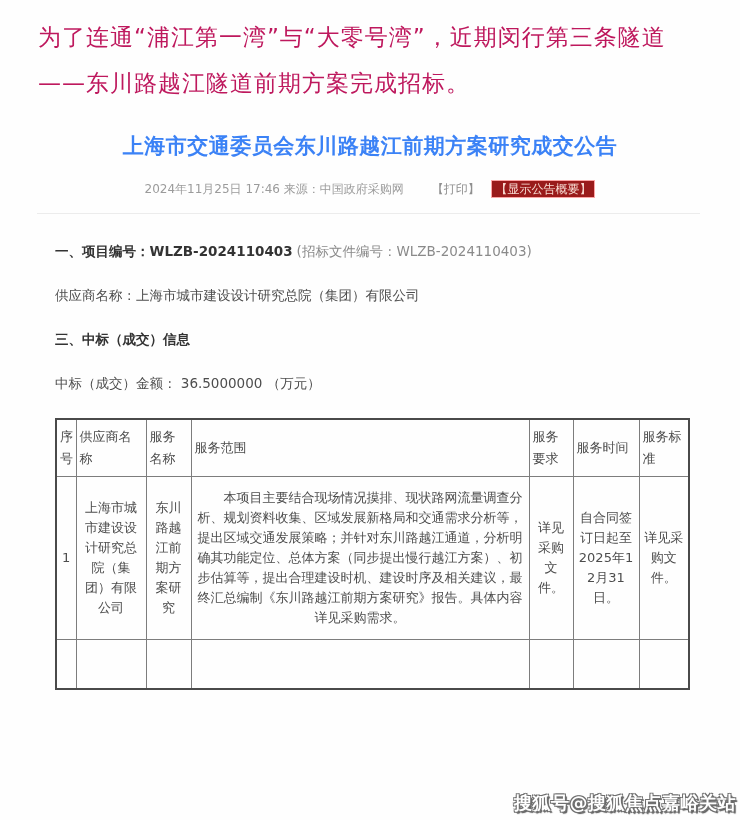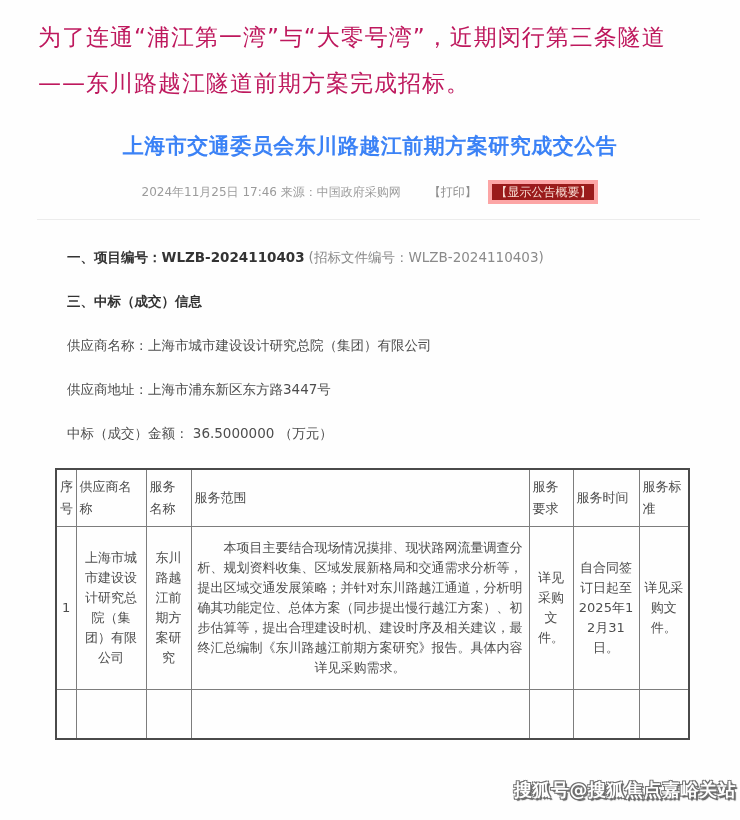--- a/index.html
+++ b/index.html
@@ -27,31 +27,31 @@
     margin-top:20px;
     text-align:center;
     font-size:12px;line-height:16px;
     color:#9b9b9b;
   }
   .meta span{vertical-align:middle;}
   .meta .print{margin-left:24px;color:#8f8f8f;cursor:pointer;}
   .badge{
     display:inline-block;margin-left:8px;
     background:#9a1b1b;color:#f7d9d0;
-    border:4px solid #fca5a5;
+    border:1px solid #fca5a5;
     padding:0 3px;line-height:16px;
     font-size:12px;cursor:pointer;
   }
   .divider{
     margin:15px 40px 0 37px;
     border:none;border-top:1px solid #ececec;height:0;
   }
   .sections{padding:28px 0 0 55px;}
   .s-line{
-    margin:0 0 26px 12px;
+    margin:0 0 26px 0;
     font-size:13.5px;line-height:18px;
     color:#4d4d4d;
   }
   .s-line b{color:#333;font-weight:bold;}
   .s-line .note{color:#8a8a8a;font-weight:normal;margin-left:4px;}
   table.award{
     margin:14px 0 0 55px;
     border-collapse:collapse;
     table-layout:fixed;
     width:633px;
@@ -73,21 +73,21 @@
   table.award th{text-align:left;line-height:22px;}
   td.scope{
     text-align:justify;
     text-indent:2em;
     padding:6px 10px;
     line-height:23px;
   }
   td.cell-center{padding:4px 4px;line-height:22px;}
   .watermark{
     position:absolute;
-    right:4px;bottom:18px;
+    right:4px;bottom:5px;
     font-size:18px;font-weight:bold;
     color:#ffffff;
     letter-spacing:0.5px;
     text-shadow:
       -1px -1px 0 #6f6f6f, 1px -1px 0 #6f6f6f,
       -1px 1px 0 #6f6f6f, 1px 1px 0 #6f6f6f,
       2px 2px 1px #595959;
     white-space:nowrap;
   }
 </style>
@@ -104,25 +104,24 @@
   <span class="print">【打印】</span>
   <span class="badge">【显示公告概要】</span>
 </div>
 
 <hr class="divider">
 
 <div class="sections">
   <div class="s-line">
     <b>一、项目编号：</b><b>WLZB-2024110403</b><span class="note">(招标文件编号：WLZB-2024110403)</span>
   </div>
+  <div class="s-line">供应商名称：上海市城市建设设计研究总院（集团）有限公司</div>
   <div class="s-line">
     <b>三、中标（成交）信息</b>
   </div>
-  <div class="s-line">供应商名称：上海市城市建设设计研究总院（集团）有限公司</div>
-  <div class="s-line">供应商地址：上海市浦东新区东方路3447号</div>
   <div class="s-line">中标（成交）金额： 36.5000000 （万元）</div>
 </div>
 
 <table class="award">
   <colgroup>
     <col style="width:20px">
       <col style="width:70px">
       <col style="width:45px">
       <col style="width:338px">
       <col style="width:44px">

